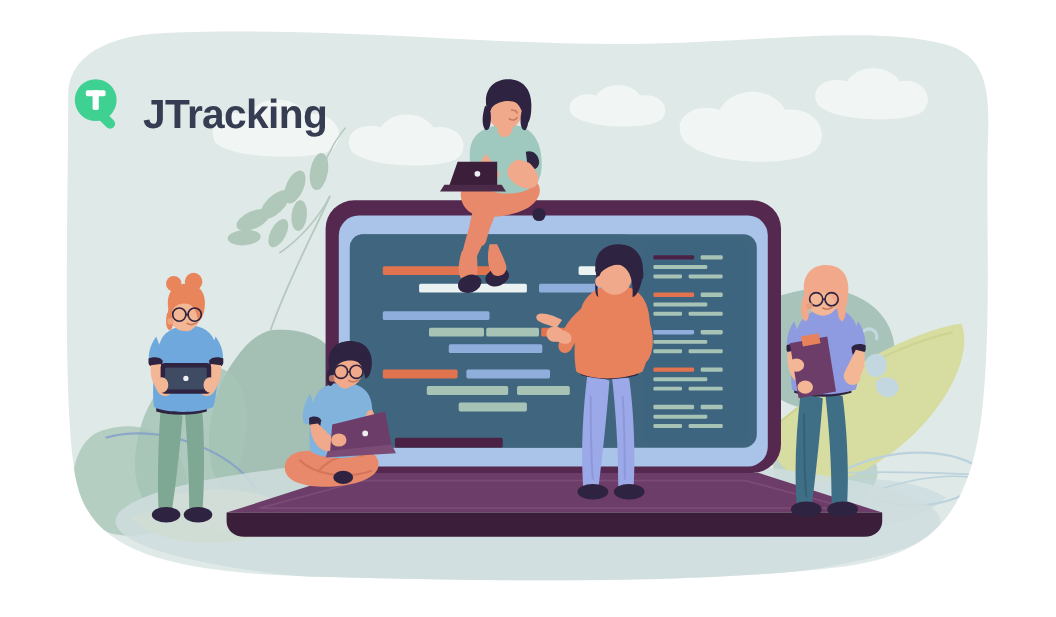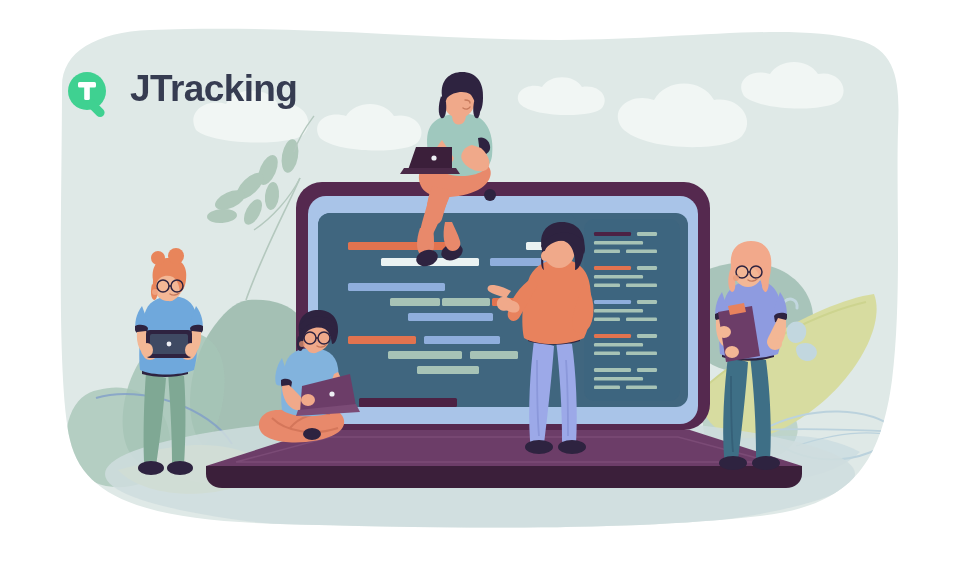--- a/index.html
+++ b/index.html
@@ -8,21 +8,21 @@
     font-family:"Liberation Sans","DejaVu Sans",sans-serif;
     overflow:hidden;
     position:relative;
   }
   #stage{position:absolute;inset:0;width:960px;height:561px;background:#ffffff;}
   svg#illustration{display:block;width:960px;height:561px;}
 
   
   #brand{
     position:absolute;left:66px;top:70px;
-    display:flex;align-items:flex-start;gap:10px;
+    display:flex;align-items:flex-end;gap:10px;
     user-select:none;
   }
   #brand .mark{position:relative;width:52px;height:52px;}
   #brand .wordmark{
     font-family:"Liberation Sans","DejaVu Sans",sans-serif;
     font-weight:700;
     font-size:37px;
     letter-spacing:-0.6px;
     color:#363C51;
     line-height:1;

